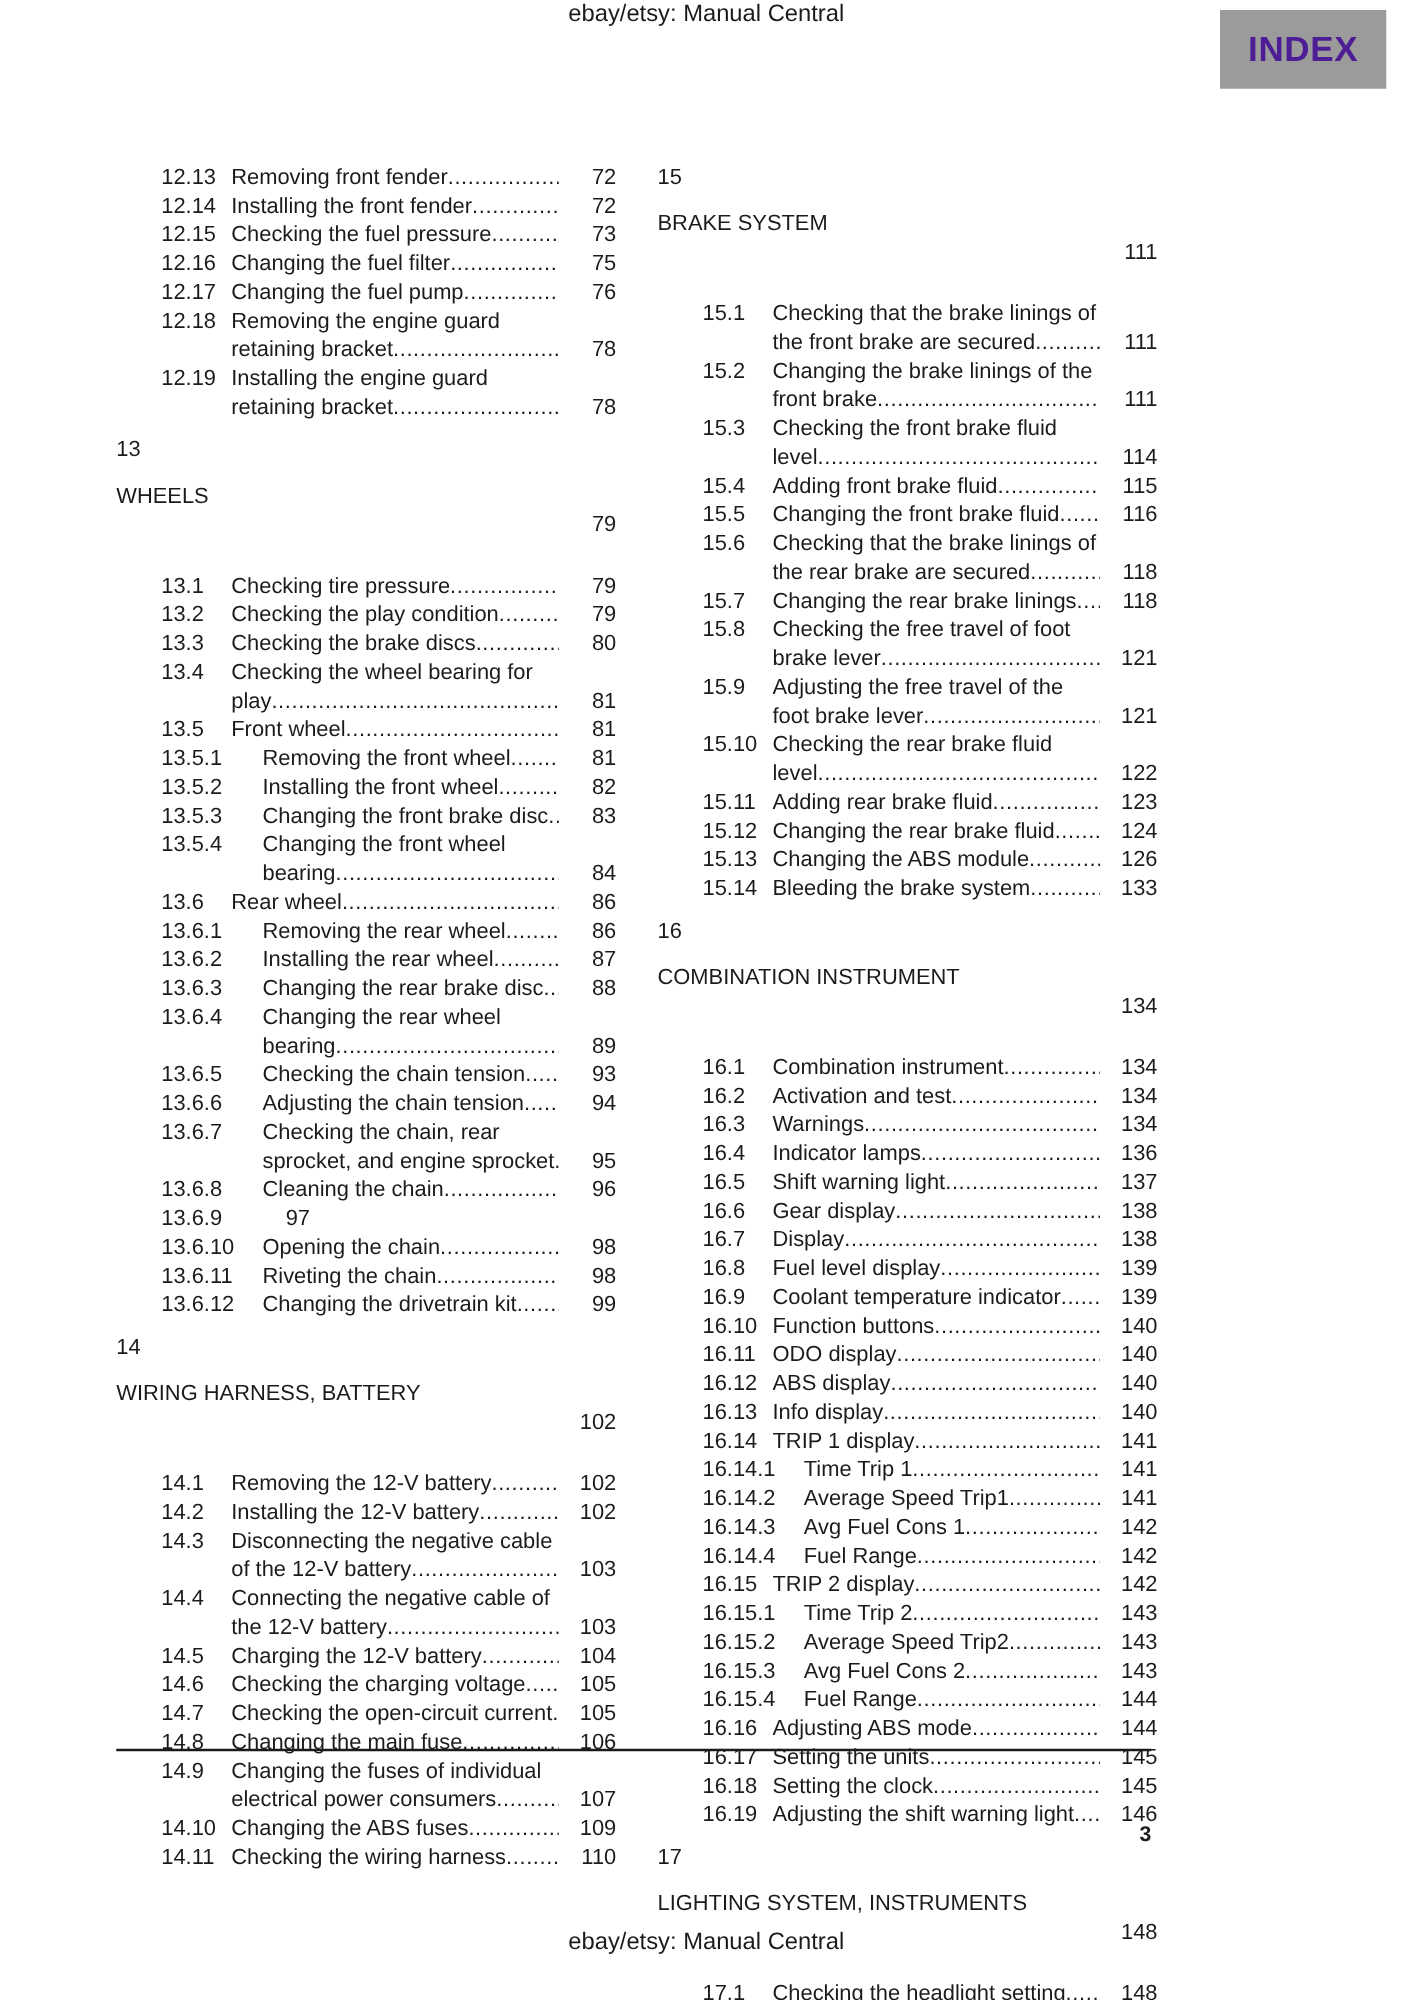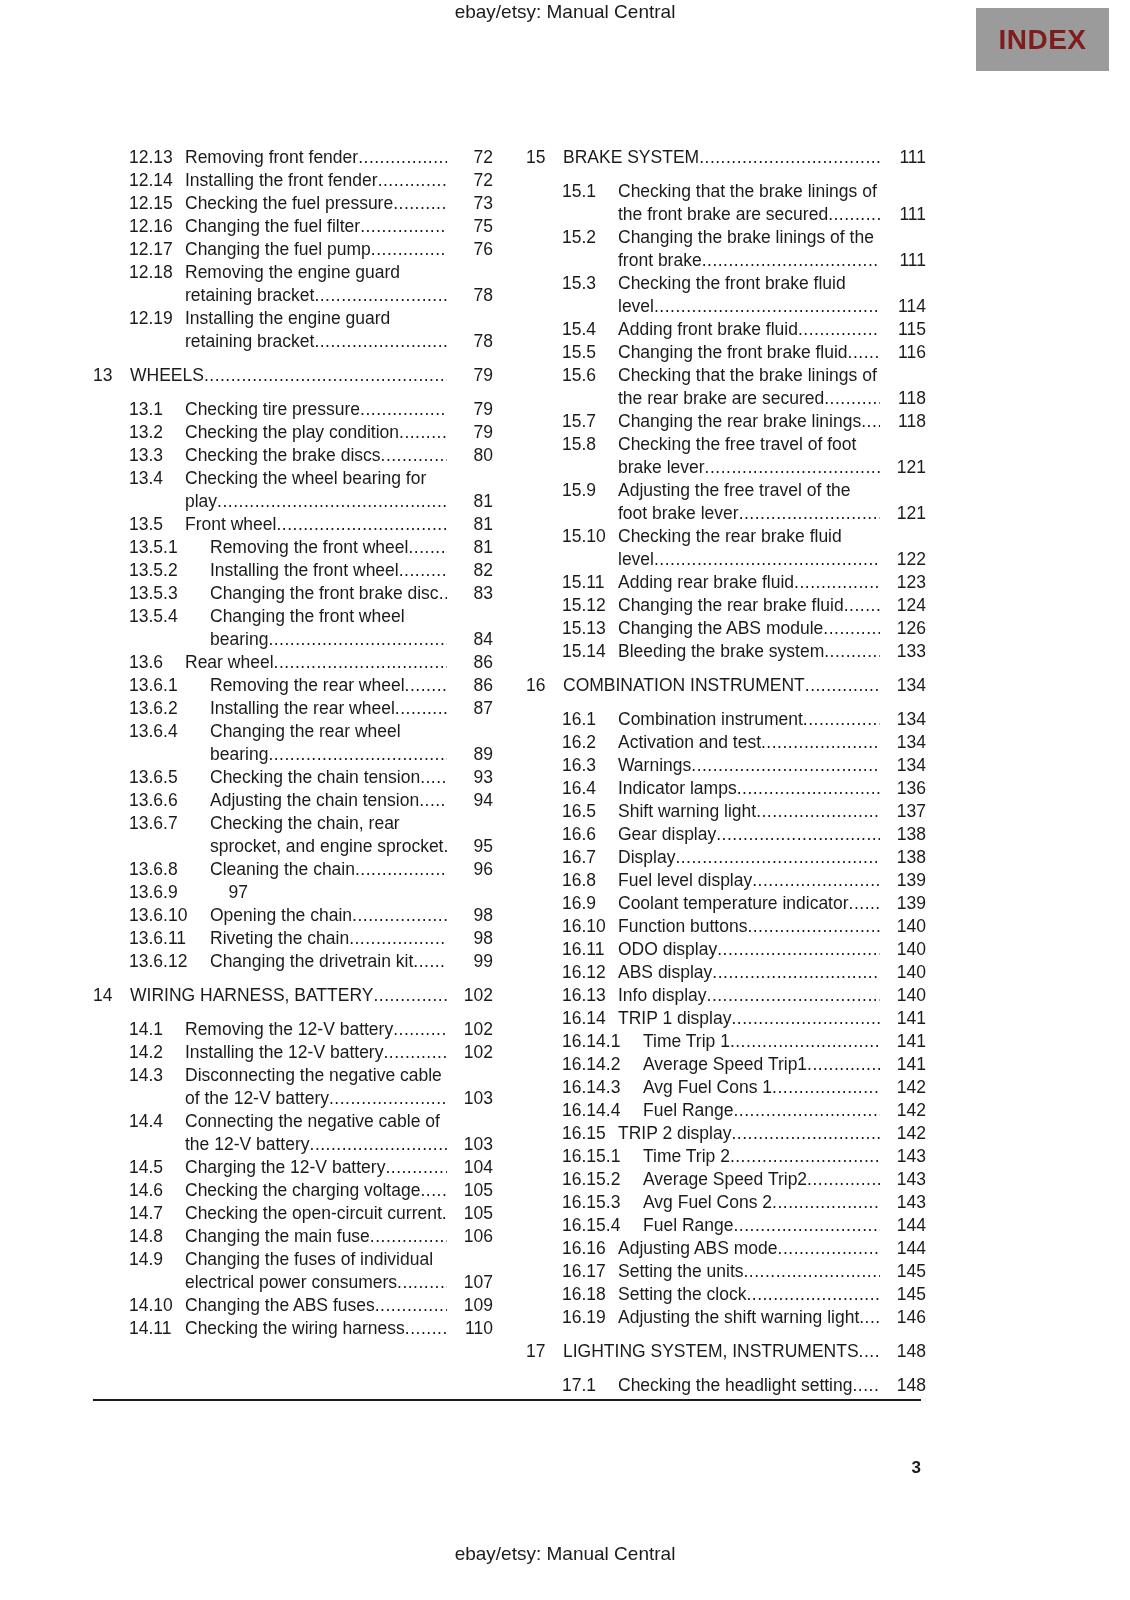--- a/index.html
+++ b/index.html
@@ -22,31 +22,31 @@
   .index-tab {
     position: absolute;
     top: 8px; right: 21px;
     width: 133px; height: 63px;
     background: #9b9b9b;
     display: flex; align-items: center; justify-content: center;
   }
   .index-label {
     font-size: 28px;
     font-weight: 700;
-    color: #7f1d1d;
+    color: #4c1d95;
     letter-spacing: 0.5px;
   }
   .toc {
     position: absolute;
     top: 130px; left: 93px;
     display: flex;
     gap: 33px;
     align-items: flex-start;
   }
-  .toc-col { width: 400px; flex: 0 0 400px; margin-top: 16px; }
+  .toc-col { width: 400px; flex: 0 0 400px; }
   .entry {
     display: flex;
     align-items: flex-start;
     font-size: 17.5px;
     line-height: 23px;
   }
   .entry .num { flex: 0 0 56px; }
   .entry .mid {
     flex: 1 1 auto;
     min-width: 0;
@@ -61,21 +61,21 @@
     letter-spacing: 0.5px;
   }
   .entry .dots::after {
     content: "......................................................................................................................................................";
   }
   .entry .pg {
     flex: 0 0 38px;
     text-align: right;
     align-self: flex-end;
   }
-  .level-1 { margin: 11px 0; }
+  .level-1 { margin: 11px 0; flex-direction: column; }
   .level-1 .num { flex-basis: 37px; }
   .level-2 { padding-left: 36px; }
   .level-3 { padding-left: 36px; }
   .level-3 .num { flex-basis: 81px; }
   .toc-col .entry:first-child { margin-top: 0; }
   .rule {
     position: absolute;
     top: 1399px; left: 93px;
     width: 828px; height: 2px;
     background: #1b1b1b;
@@ -202,20 +202,25 @@
           <span class="num">13.6.1</span>
           <span class="mid"><span class="title">Removing the rear wheel</span><span class="dots"></span></span>
           <span class="pg">86</span>
         </div>
         <div class="entry level-3">
           <span class="num">13.6.2</span>
           <span class="mid"><span class="title">Installing the rear wheel</span><span class="dots"></span></span>
           <span class="pg">87</span>
         </div>
         <div class="entry level-3">
+          <span class="num">13.6.3</span>
+          <span class="mid"><span class="title">Changing the rear brake disc</span><span class="dots"></span></span>
+          <span class="pg">88</span>
+        </div>
+        <div class="entry level-3">
           <span class="num">13.6.4</span>
           <span class="mid"><span class="title">Changing the rear wheel bearing</span><span class="dots"></span></span>
           <span class="pg">89</span>
         </div>
         <div class="entry level-3">
           <span class="num">13.6.5</span>
           <span class="mid"><span class="title">Checking the chain tension</span><span class="dots"></span></span>
           <span class="pg">93</span>
         </div>
         <div class="entry level-3">

